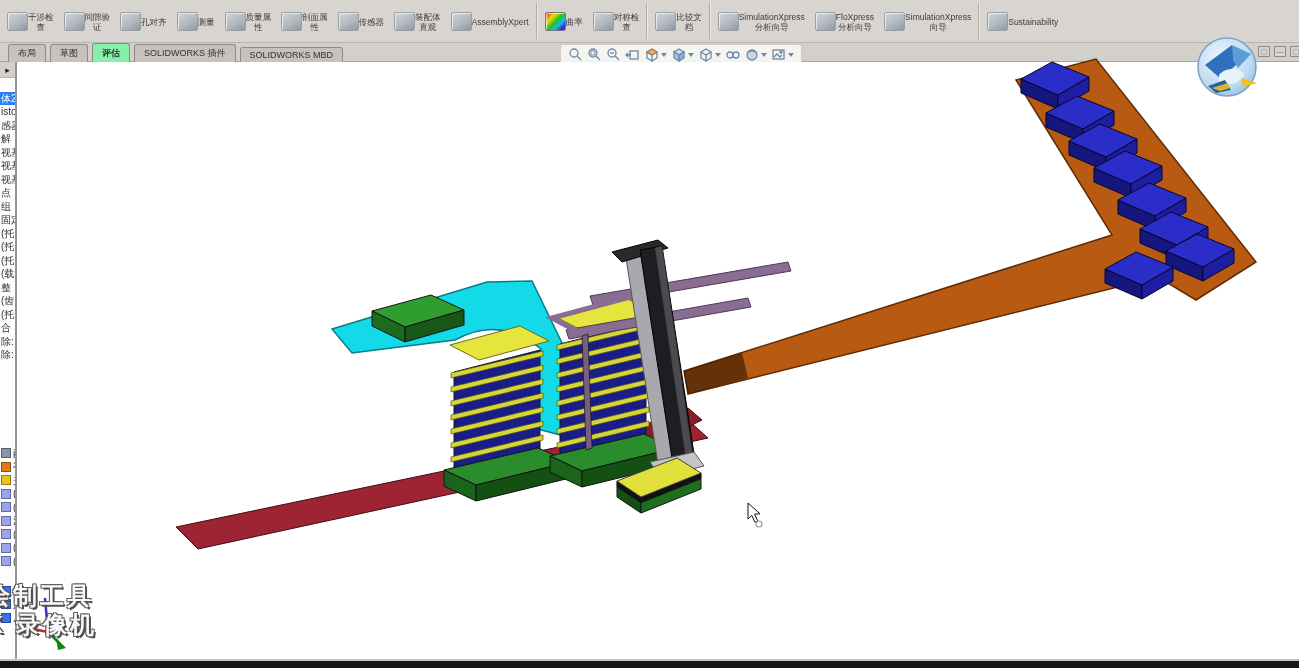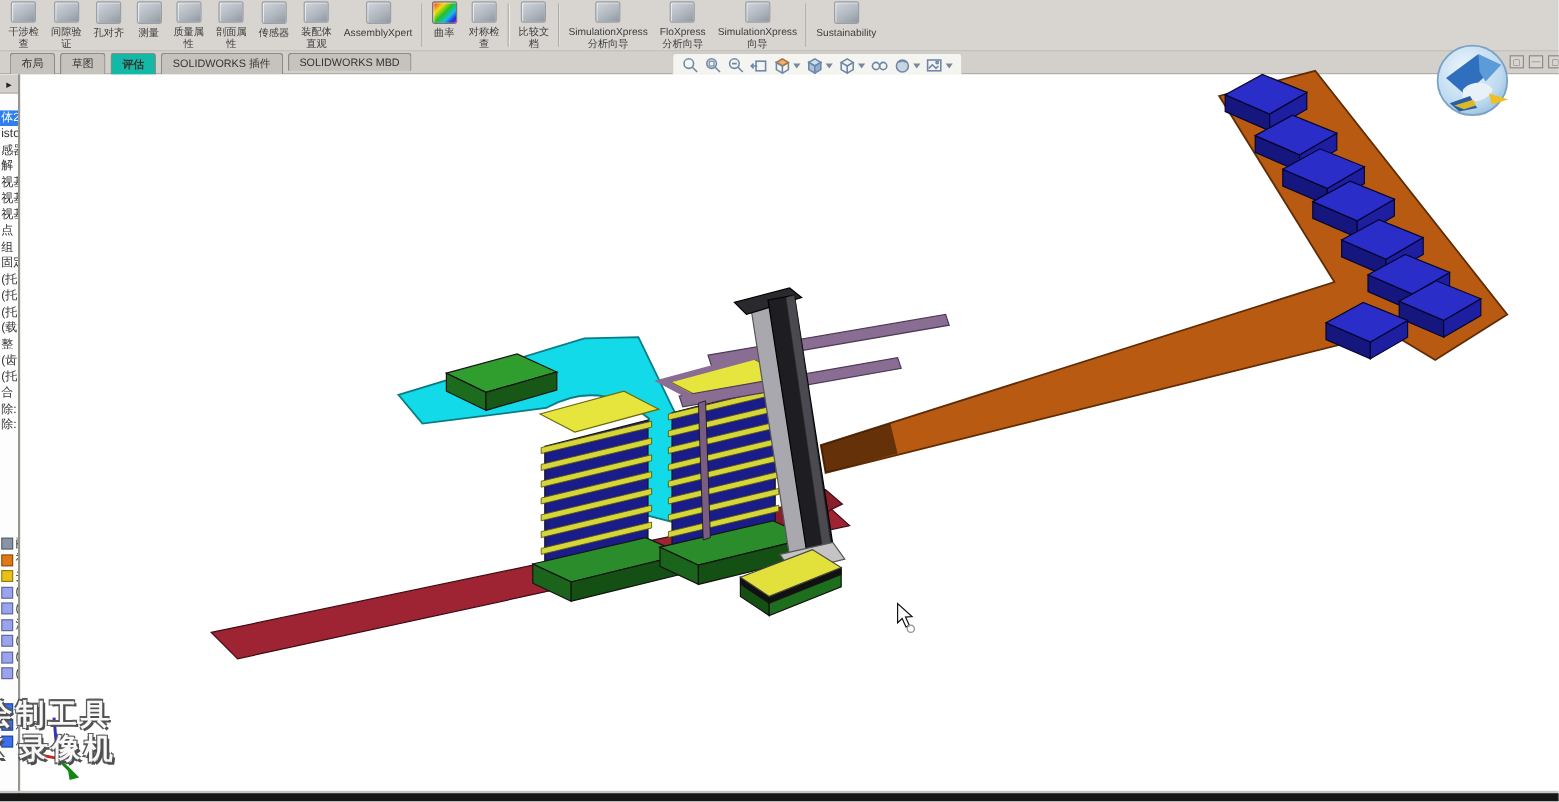--- a/index.html
+++ b/index.html
@@ -1,35 +1,35 @@
 <!DOCTYPE html>
 <html><head>
 <meta charset="utf-8">
 <style>
   html,body{margin:0;padding:0;}
   body{width:1299px;height:668px;position:relative;overflow:hidden;background:#fff;
        font-family:"Liberation Sans",sans-serif;-webkit-font-smoothing:antialiased;}
   
   #cmdbar{position:absolute;left:0;top:0;width:1299px;height:43px;background:#d8d5d1;
           border-bottom:1px solid #b8b5b0;display:flex;align-items:stretch;padding-left:2px;box-sizing:border-box;}
-  .tbbtn{display:flex;flex-direction:column;align-items:center;justify-content:flex-start;
+  .tbbtn{display:flex;flex-direction:row;align-items:center;justify-content:flex-start;
          padding:0 5px 1px 5px;cursor:default;}
   .tbicon{width:19px;height:17px;margin-top:1px;border-radius:2px;
           background:linear-gradient(150deg,#d2d6db 0%,#aeb5bd 60%,#8f97a0 100%);
           border:1px solid #9aa0a6;box-shadow:inset 1px 1px 0 rgba(255,255,255,.6);}
   .tbicon.rainbow{background:linear-gradient(135deg,#e22 0%,#f6d812 28%,#24c224 50%,#19b9e8 70%,#2727d8 88%,#c226c2 100%);
                   border:1px solid #777;}
   .tblabel{font-size:8.5px;line-height:10px;color:#3c3c3c;text-align:center;margin-top:2px;white-space:nowrap;}
   .tbsep{width:1px;background:#aFACa7;border-right:1px solid #eceae7;margin:3px 2px;}
   
   #tabrow{position:absolute;left:0;top:43px;width:1299px;height:19px;background:#d3d0cc;
-          border-bottom:1px solid #a8a5a0;display:flex;align-items:flex-start;padding-left:8px;box-sizing:border-box;}
+          border-bottom:1px solid #a8a5a0;display:flex;align-items:flex-end;padding-left:8px;box-sizing:border-box;}
   .swtab{font-size:9px;color:#333;background:#c6c3be;border:1px solid #8e8b86;border-bottom:none;
          border-radius:3px 3px 0 0;padding:2px 9px 2px 9px;margin-right:4px;position:relative;top:1px;cursor:default;}
-  .swtab.active{background:#14b8a6;font-weight:bold;padding-top:3px;}
+  .swtab.active{background:#86efac;font-weight:bold;padding-top:3px;}
   
   #headsup{position:absolute;left:560px;top:44px;height:19px;display:flex;align-items:center;
            background:rgba(246,246,244,.92);border:1px solid #cfccc8;border-radius:3px;padding:0 5px;}
   .huicon{display:flex;align-items:center;margin:0 2px;cursor:default;}
   .dd{width:0;height:0;border-left:3px solid transparent;border-right:3px solid transparent;
       border-top:4px solid #7a8798;margin-left:2px;}
   
   #leftpanel{position:absolute;left:0;top:62px;width:15px;height:600px;background:#fdfdfd;overflow:hidden;}
   #lp-head{height:15px;background:#d3d0cc;border-bottom:1px solid #b5b2ad;font-size:9px;color:#222;
            display:flex;align-items:center;justify-content:center;}

